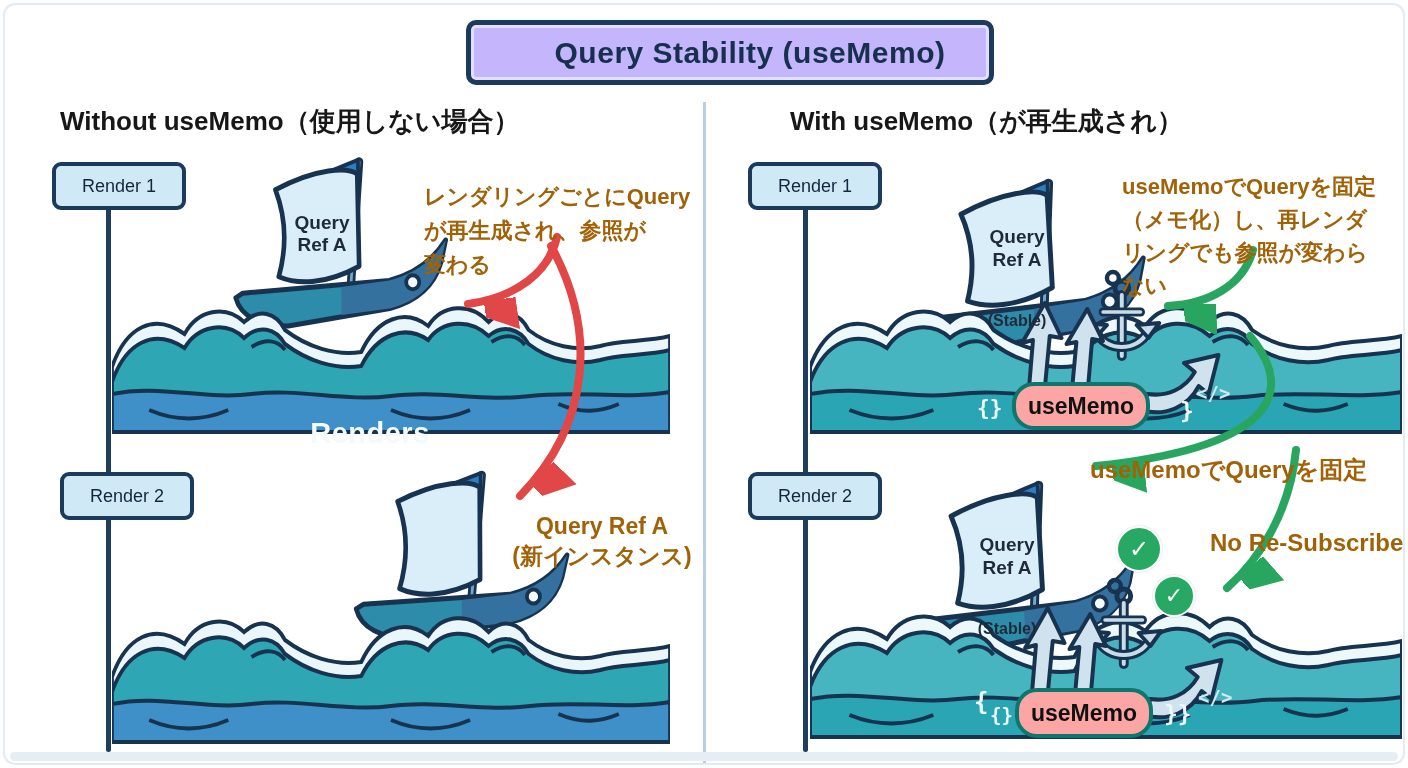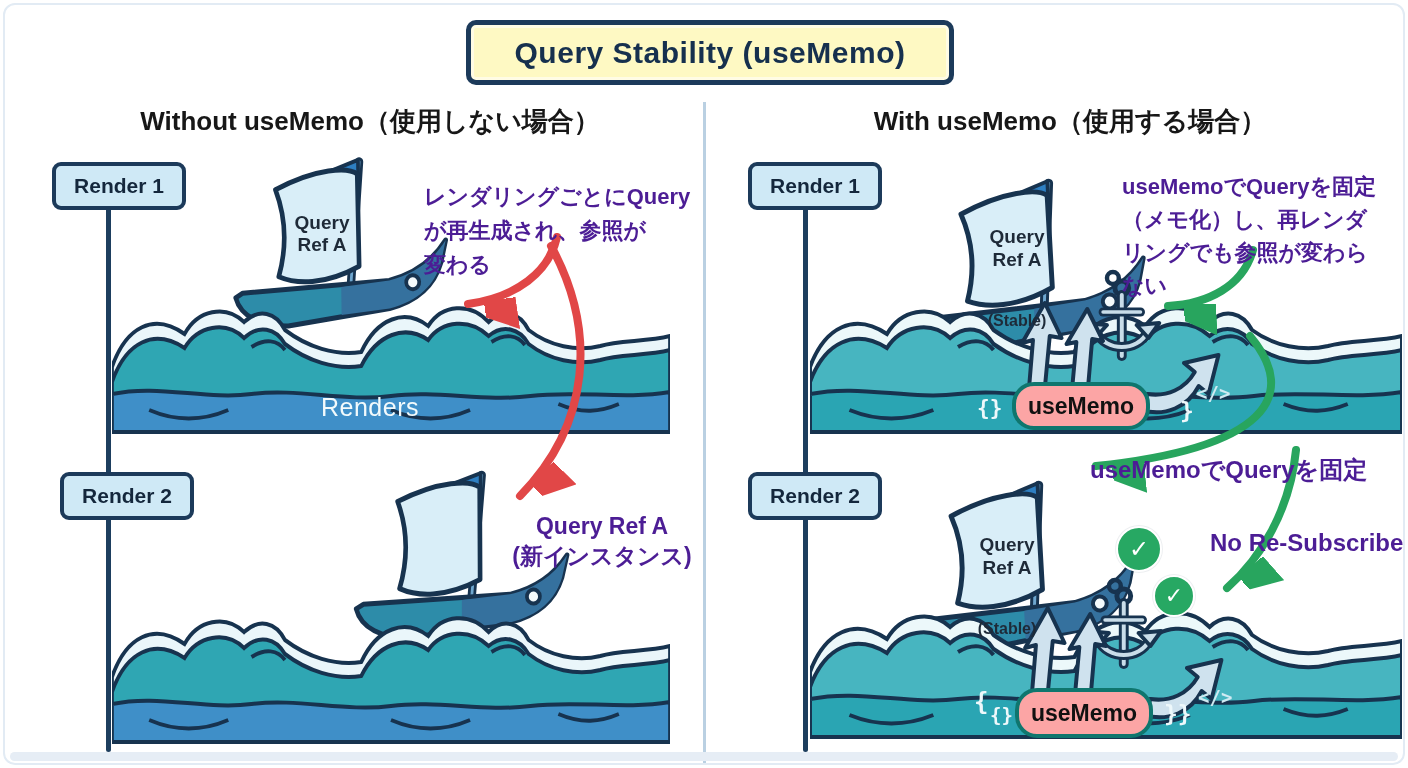--- a/index.html
+++ b/index.html
@@ -5,37 +5,37 @@
   html,body{margin:0;padding:0;}
   body{
     width:1408px;height:768px;position:relative;overflow:hidden;background:#ffffff;
     font-family:"Liberation Sans","DejaVu Sans",sans-serif;
   }
   .abs{position:absolute;}
   .frame{inset:3px;border:2px solid #e2ebf4;border-radius:12px;pointer-events:none;z-index:70;}
   .bottom-strip{left:10px;right:10px;top:752px;height:9px;background:#e6edf5;border-radius:5px;z-index:69;}
   .divider{left:703px;top:102px;width:3px;height:663px;background:#bad0e2;z-index:5;}
   .title-box{
-    left:466px;top:20px;width:478px;height:55px;background:#fef9c3;
+    left:466px;top:20px;width:478px;height:55px;background:#c4b5fd;
     border:5px solid #1c3a5a;border-radius:10px;box-shadow:inset 0 0 0 3px rgba(255,255,255,.55);
-    display:flex;align-items:center;justify-content:center;z-index:40;
+    display:flex;align-items:center;justify-content:center;z-index:40;padding-left:40px;
   }
   .title-box span{font-size:30px;font-weight:bold;color:#16304e;letter-spacing:.5px;}
-  .heading{font-size:26px;font-weight:bold;color:#171717;text-align:center;z-index:40;}
+  .heading{font-size:26px;font-weight:bold;color:#171717;text-align:left;z-index:40;}
   .timeline{width:5px;background:#1d3e5e;border-radius:3px;z-index:20;}
   .render-box{
     width:126px;height:40px;background:#cfe9f6;border:4px solid #1c3a5a;border-radius:9px;
     display:flex;align-items:center;justify-content:center;z-index:30;
   }
-  .render-box span{font-size:21px;font-weight:bold;color:#14273c;text-align:right;}
+  .render-box span{font-size:18px;font-weight:normal;color:#14273c;text-align:right;}
   .scene{position:absolute;z-index:10;}
-  .annotation{font-weight:bold;color:#4c1d95;white-space:pre-line;z-index:60;}
+  .annotation{font-weight:bold;color:#a16207;white-space:pre-line;z-index:60;}
   .sail-text{font-weight:bold;color:#1e2a38;text-align:center;white-space:pre-line;line-height:1.18;z-index:35;}
   .sail-sub{font-size:16px;margin-top:18px;}
-  .water-label{font-size:25px;font-weight:normal;color:#f2fafc;text-align:center;z-index:35;letter-spacing:.5px;}
+  .water-label{font-size:29px;font-weight:bold;color:#f2fafc;text-align:center;z-index:35;letter-spacing:.5px;margin-top:24px;}
   .pill{
     background:#fca5a5;border:4px solid #0f766e;border-radius:22px;
     display:flex;align-items:center;justify-content:center;z-index:55;
   }
   .pill span{font-size:23px;font-weight:bold;color:#111;}
   .code-sym{font-weight:bold;color:#eef8fb;z-index:56;font-family:"DejaVu Sans Mono","Liberation Mono",monospace;}
   .code-tag{color:#cfeaf2;}
   .check{
     border-radius:50%;background:#27a863;color:#ffffff;display:flex;align-items:center;justify-content:center;
     font-weight:bold;z-index:58;border:2px solid #ffffff;box-shadow:0 0 0 1px rgba(23,51,79,.08);
@@ -88,21 +88,21 @@
 
 <div class="abs frame"></div>
 <div class="abs bottom-strip"></div>
 <div class="abs divider"></div>
 
 <div class="abs title-box">
   <span>Query Stability (useMemo)</span>
 </div>
 
 <div class="abs heading" style="left:60px;top:104px;width:620px;">Without useMemo（使用しない場合）</div>
-<div class="abs heading" style="left:790px;top:104px;width:560px;">With useMemo（使用する場合）</div>
+<div class="abs heading" style="left:790px;top:104px;width:560px;">With useMemo（が再生成され）</div>
 
 <div class="abs timeline" style="left:106px;top:180px;height:572px;"></div>
 <div class="abs timeline" style="left:803px;top:180px;height:572px;"></div>
 
 <div class="abs render-box" style="left:52px;top:162px;">
   <span>Render 1</span>
 </div>
 <div class="abs render-box" style="left:60px;top:472px;">
   <span>Render 2</span>
 </div>

